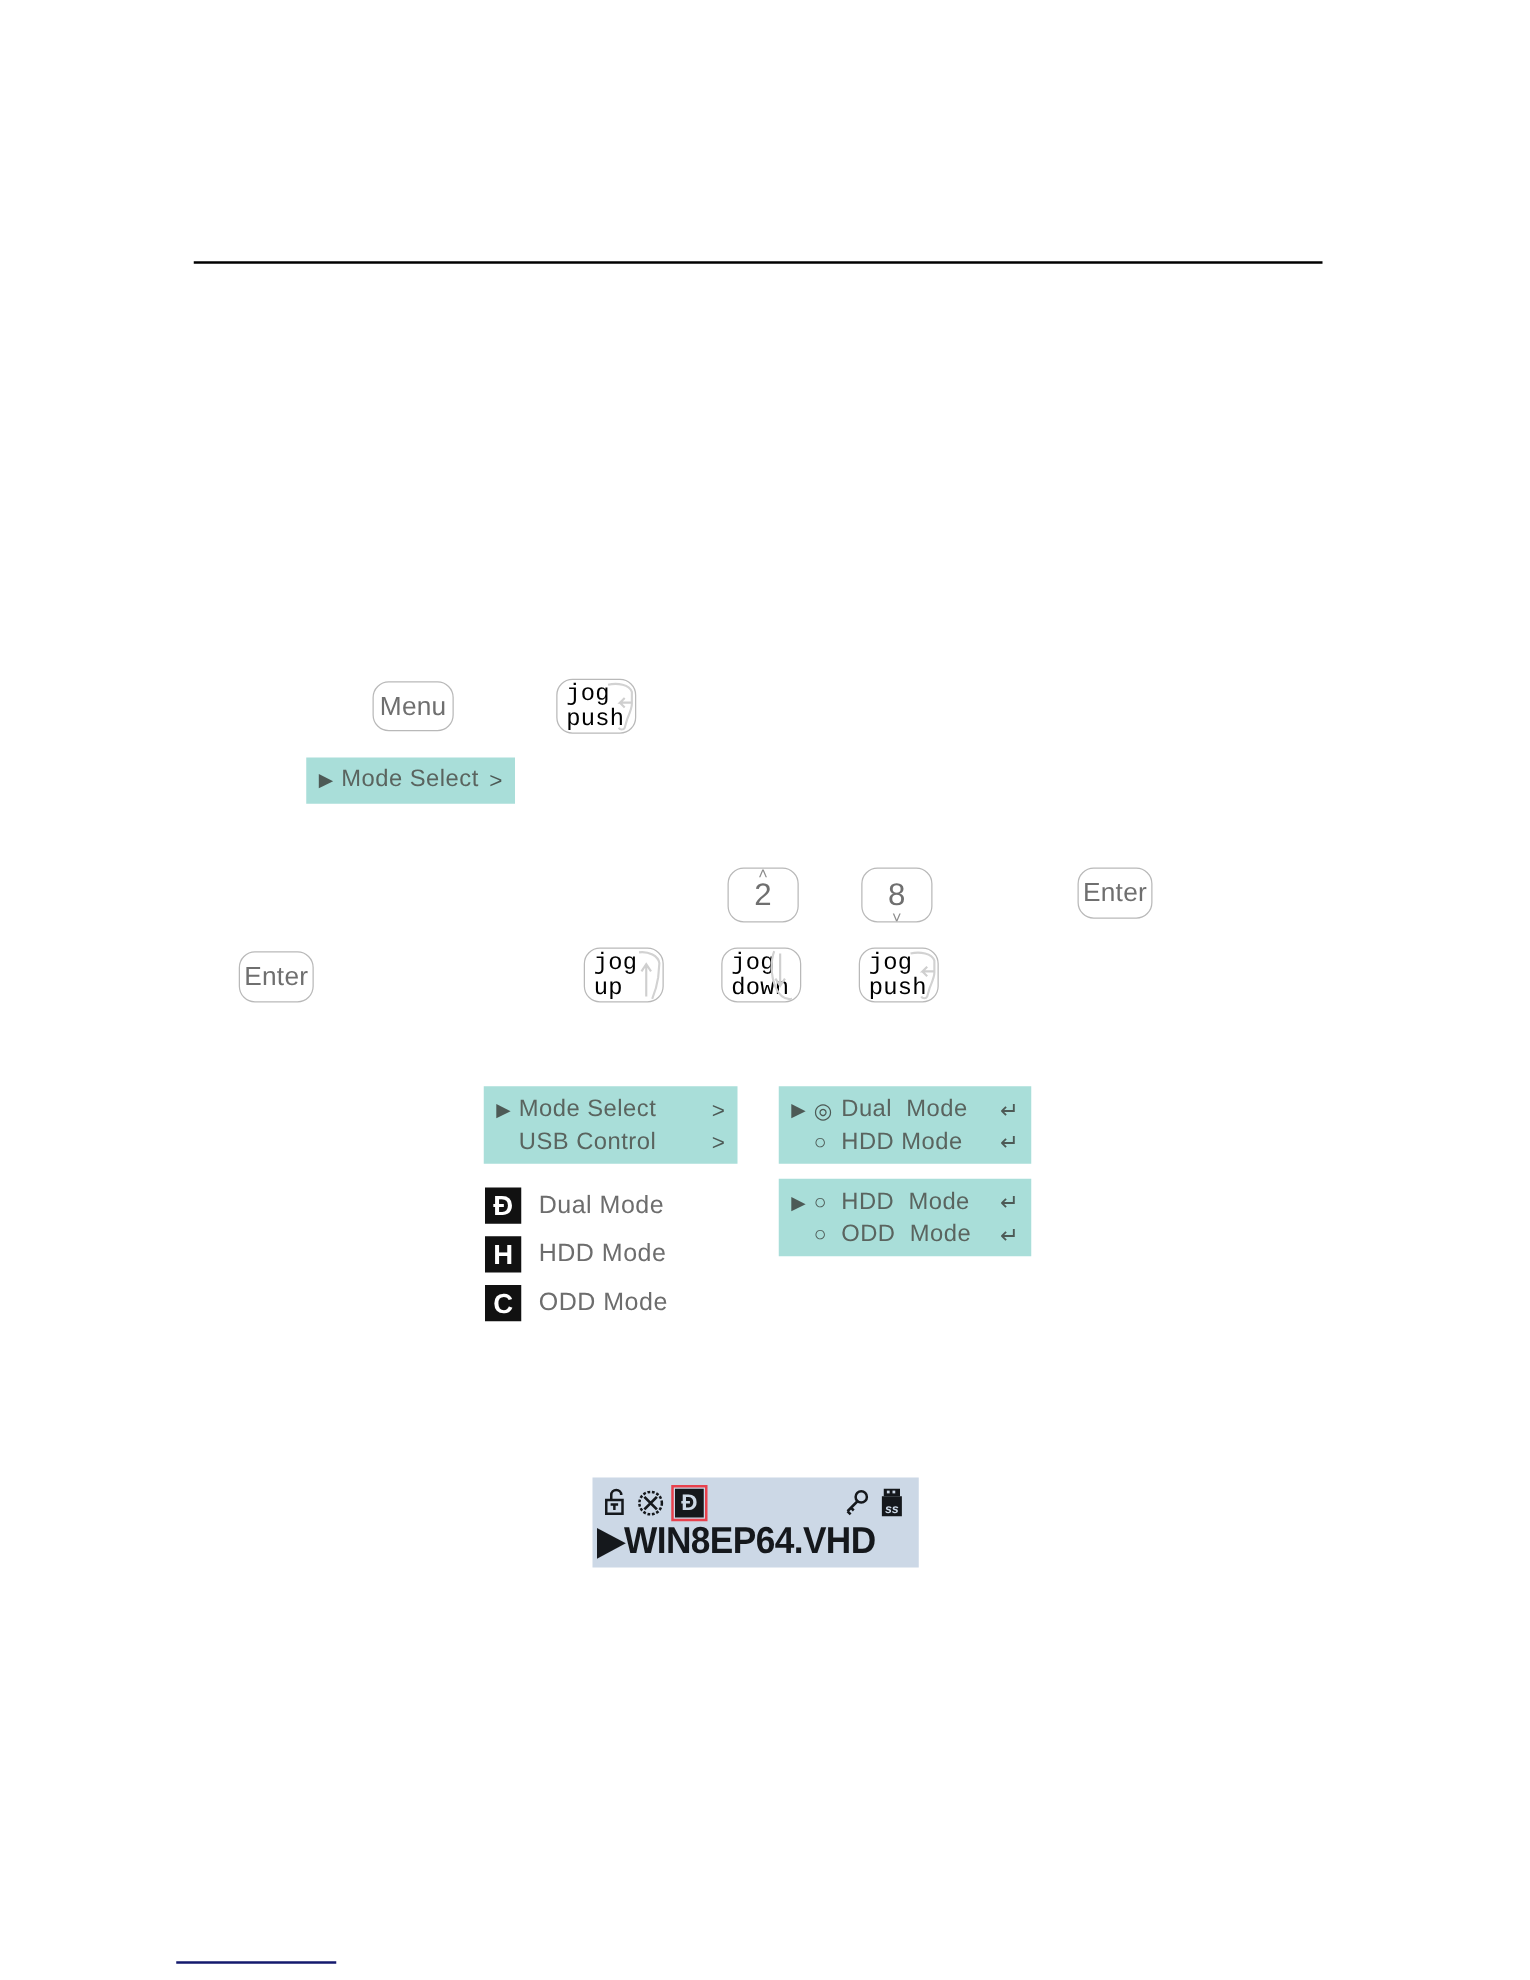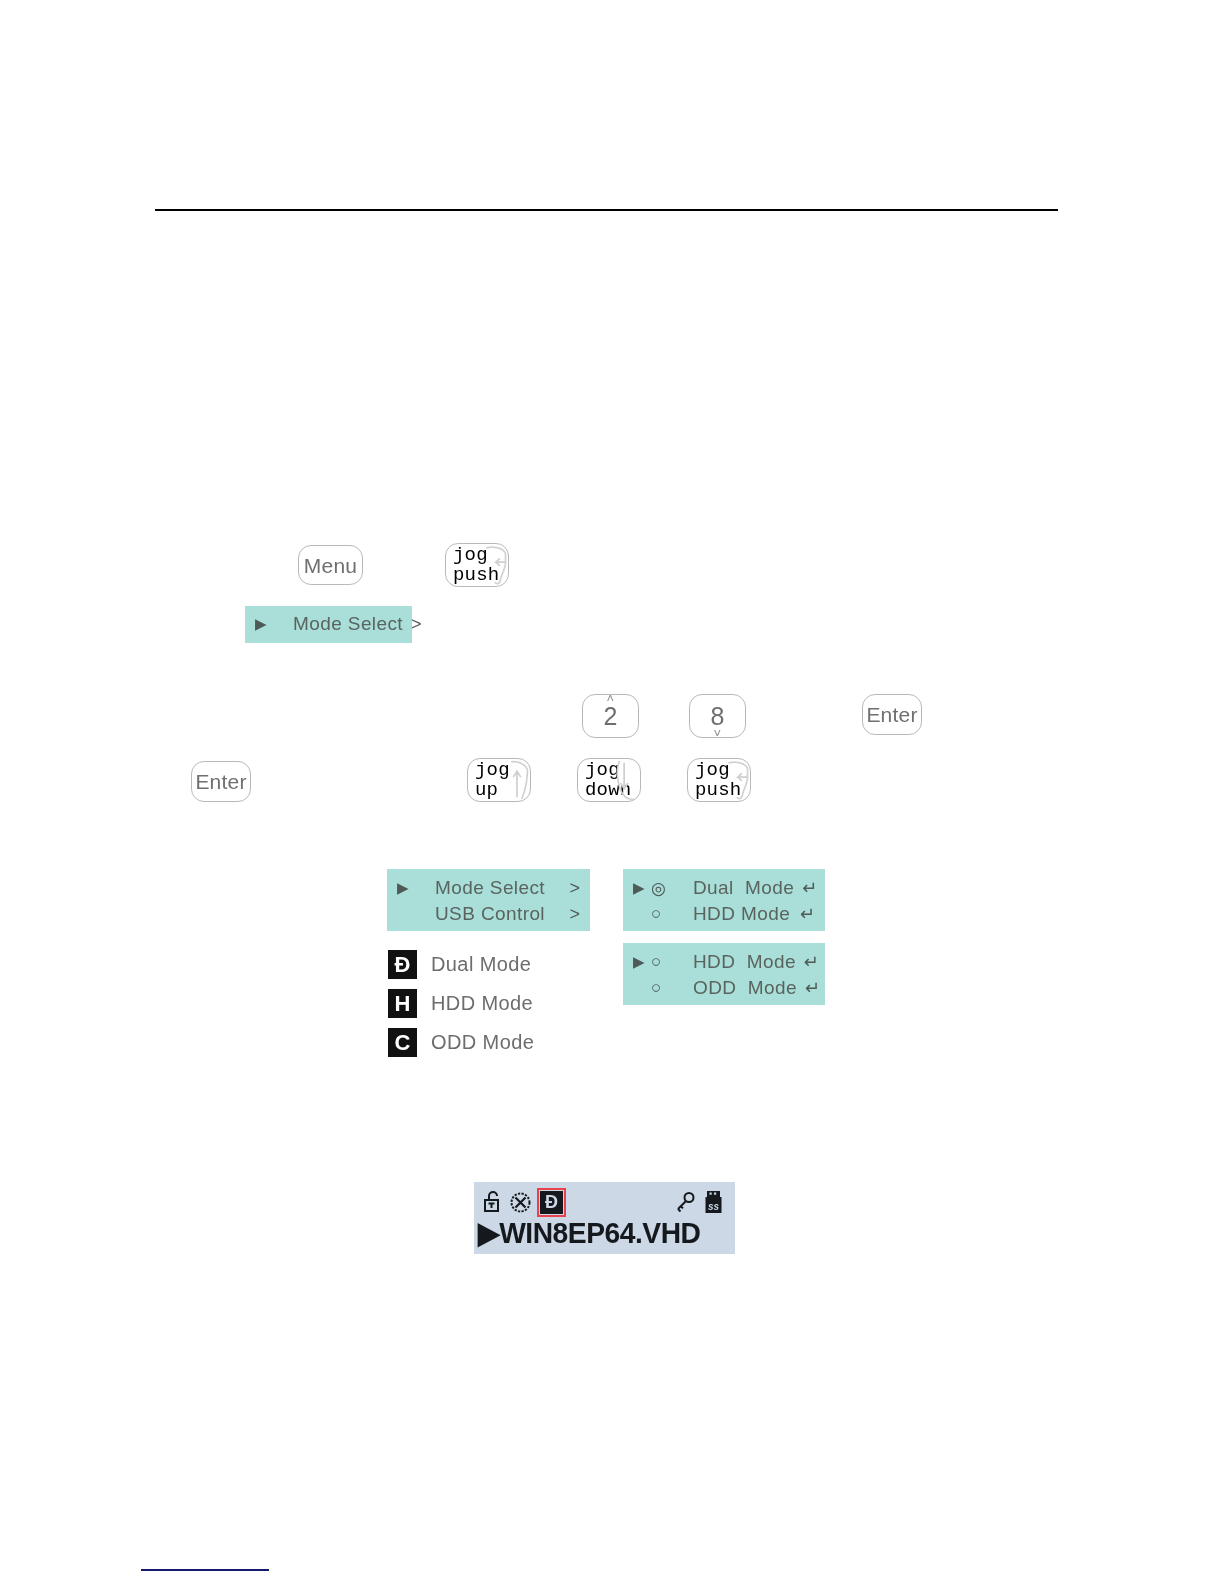--- a/index.html
+++ b/index.html
@@ -123,21 +123,20 @@
   .menu-row .radiocol {
     width: 22px;
     flex: none;
     font-size: 17px;
     color: #4d5a56;
   }
   .menu-row .txt {
     flex: 1 1 auto;
     color: #5a645f;
     letter-spacing: 0.4px;
-    margin-left: 20px;
   }
   .menu-row .endcol {
     flex: none;
     color: #4d5a56;
     font-size: 18px;
     padding-left: 8px;
   }
 
   
   .mode-item {

